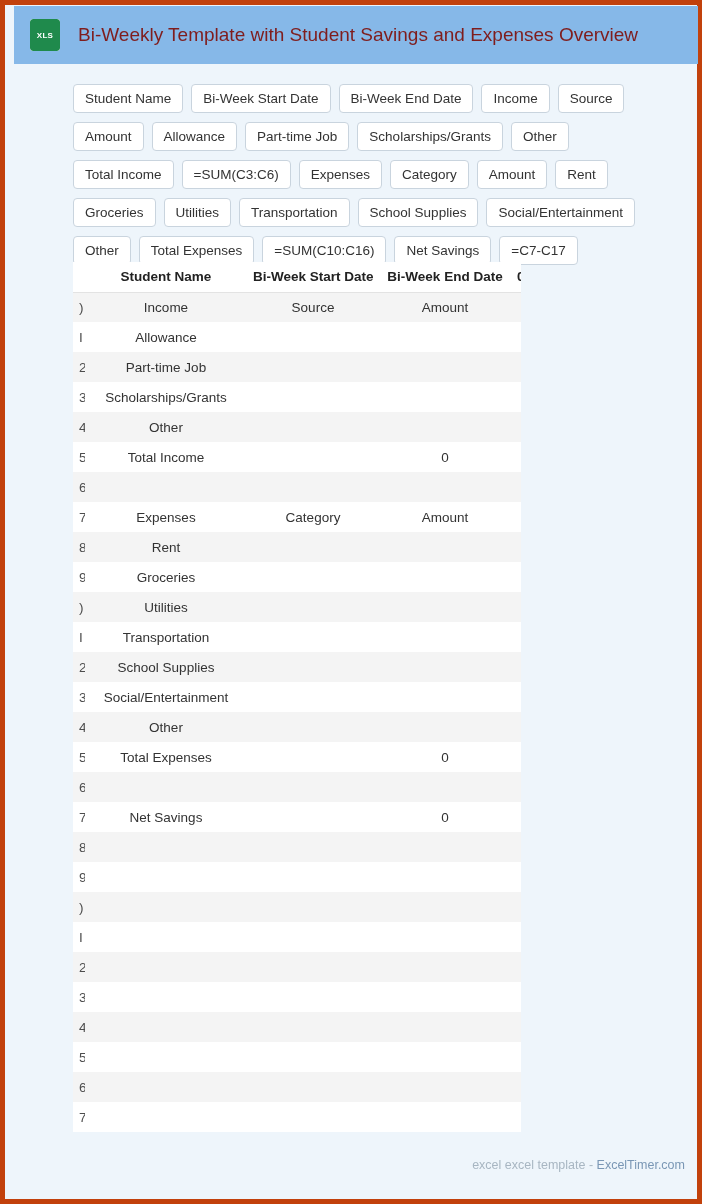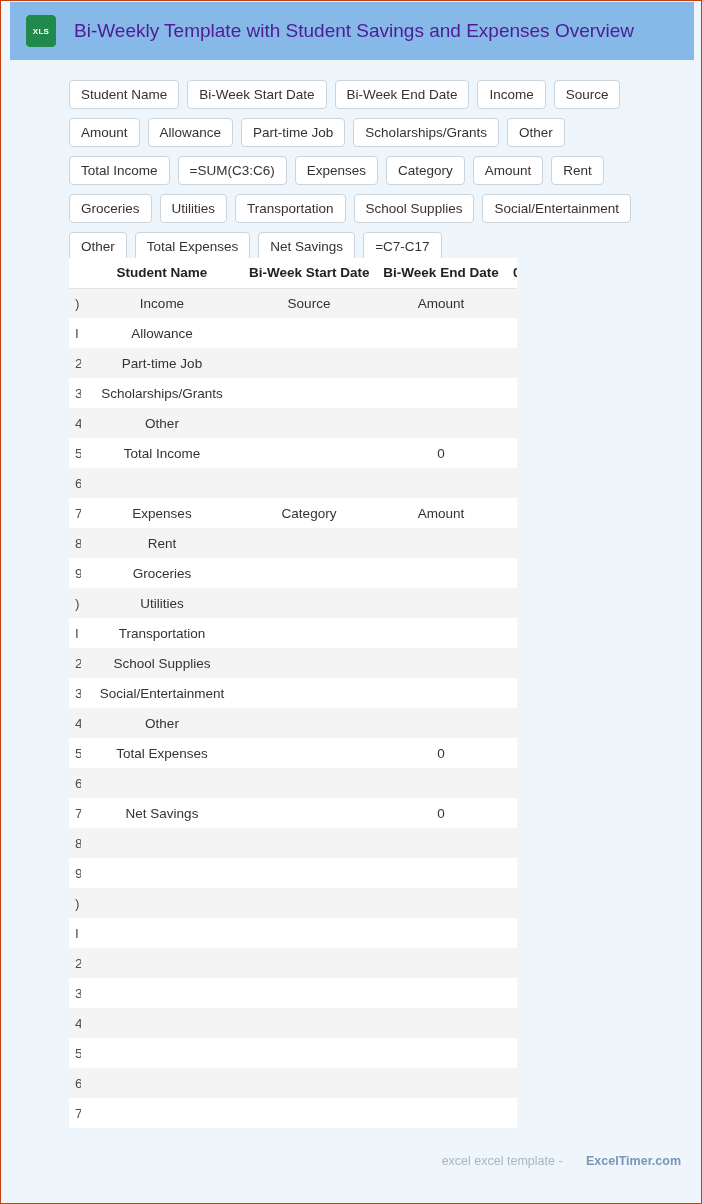--- a/index.html
+++ b/index.html
@@ -13,21 +13,21 @@
     font-family: "Liberation Sans", sans-serif;
     color: #333;
     overflow: hidden;
   }
   .page {
     position: relative;
     width: 702px;
     height: 1204px;
     background: #eef5fb;
     box-sizing: border-box;
-    border: 1px solid #c2410c;
+    border: 5px solid #c2410c;
   }
 
   
   .header {
     position: absolute;
     left: 9px;
     top: 1px;
     width: 684px;
     height: 58px;
     background: #86b8e8;
@@ -57,21 +57,21 @@
     align-items: center;
     justify-content: center;
   }
   .xls-icon .sheet span {
     color: #ffffff;
     font-size: 8px;
     font-weight: bold;
     letter-spacing: 0.3px;
   }
   .header-title {
-    color: #4c1d95;
+    color: #7f1d1d;
     font-size: 19px;
     margin-left: 18px;
     font-weight: normal;
     white-space: nowrap;
   }
 
   
   .chips {
     position: absolute;
     left: 68px;
@@ -150,22 +150,22 @@
     top: 1153px;
     width: 702px;
     text-align: right;
     padding-right: 22px;
     box-sizing: border-box;
     font-size: 12.5px;
     color: #a8b6c2;
   }
   .footer .brand {
     color: #7a97b5;
-    font-weight: bold;
-    margin-left: 20px;
+    font-weight: normal;
+    margin-left: 0;
   }
 </style>
 </head>
 <body>
 
 <div class="page">
 
   <div class="header">
     <div class="xls-icon">
       <div class="sheet">
@@ -192,20 +192,21 @@
     <div class="chip">Category</div>
     <div class="chip">Amount</div>
     <div class="chip">Rent</div>
     <div class="chip">Groceries</div>
     <div class="chip">Utilities</div>
     <div class="chip">Transportation</div>
     <div class="chip">School Supplies</div>
     <div class="chip">Social/Entertainment</div>
     <div class="chip">Other</div>
     <div class="chip">Total Expenses</div>
+    <div class="chip">=SUM(C10:C16)</div>
     <div class="chip">Net Savings</div>
     <div class="chip">=C7-C17</div>
   </div>
 
   <div class="sheet-wrap">
     <table class="grid">
       <tbody>
           <tr class="hdr">
         <th class="col-idx"></th>
         <th class="col-a">Student Name</th>

